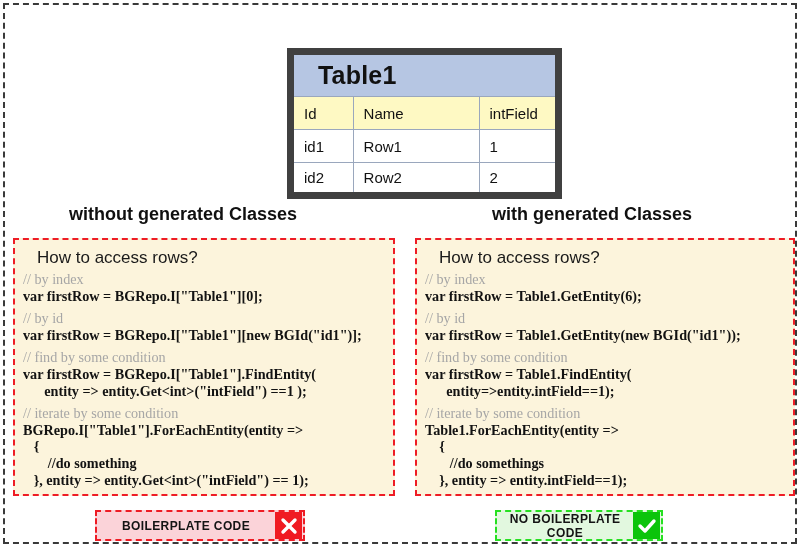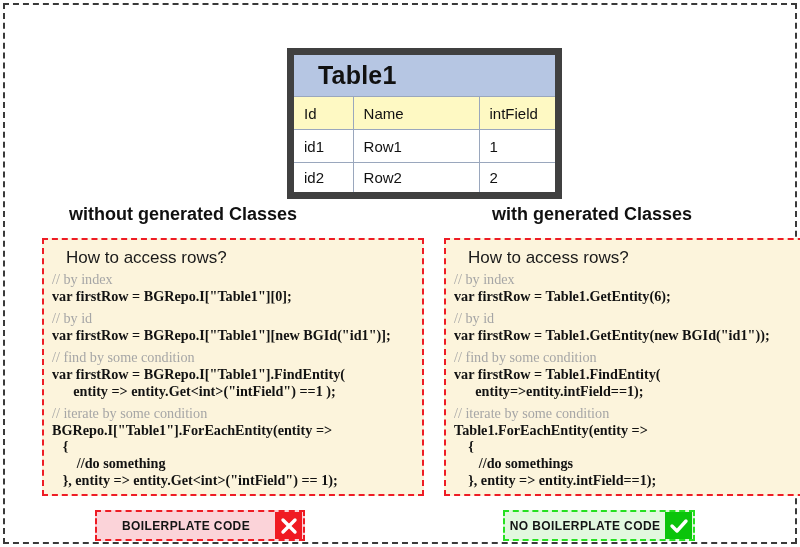--- a/index.html
+++ b/index.html
@@ -81,21 +81,20 @@
   #heading-right { left: 487px; }
 
   
   .code-panel {
     position: absolute;
     top: 233px;
     height: 258px;
     background: #fcf4dc;
     border: 2px dashed #ee1c25;
     padding: 6px 8px 12px 8px;
-    margin-left: 29px;
   }
   #panel-left  { left: 8px;   width: 382px; }
   #panel-right { left: 410px; width: 380px; }
 
   .panel-title {
     font-size: 17px;
     color: #1a1a1a;
     margin: 2px 0 3px 14px;
     font-family: "Liberation Sans", sans-serif;
   }
@@ -129,24 +128,23 @@
     justify-content: flex-start;
     padding: 0;
   }
   #badge-left {
     left: 90px; width: 210px;
     background: #fbd3d9;
     border: 2px dashed #ee1c25;
     justify-content: space-between;
   }
   #badge-right {
-    left: 490px; width: 192px;
+    left: 490px; width: 168px;
     background: #e2f8df;
     border: 2px dashed #26e021;
-    margin-left: 8px;
   }
   .badge-label {
     flex: 1;
     text-align: center;
     font-size: 12px;
     font-weight: bold;
     color: #141414;
     letter-spacing: 0.4px;
     font-family: "Liberation Sans", sans-serif;
   }

